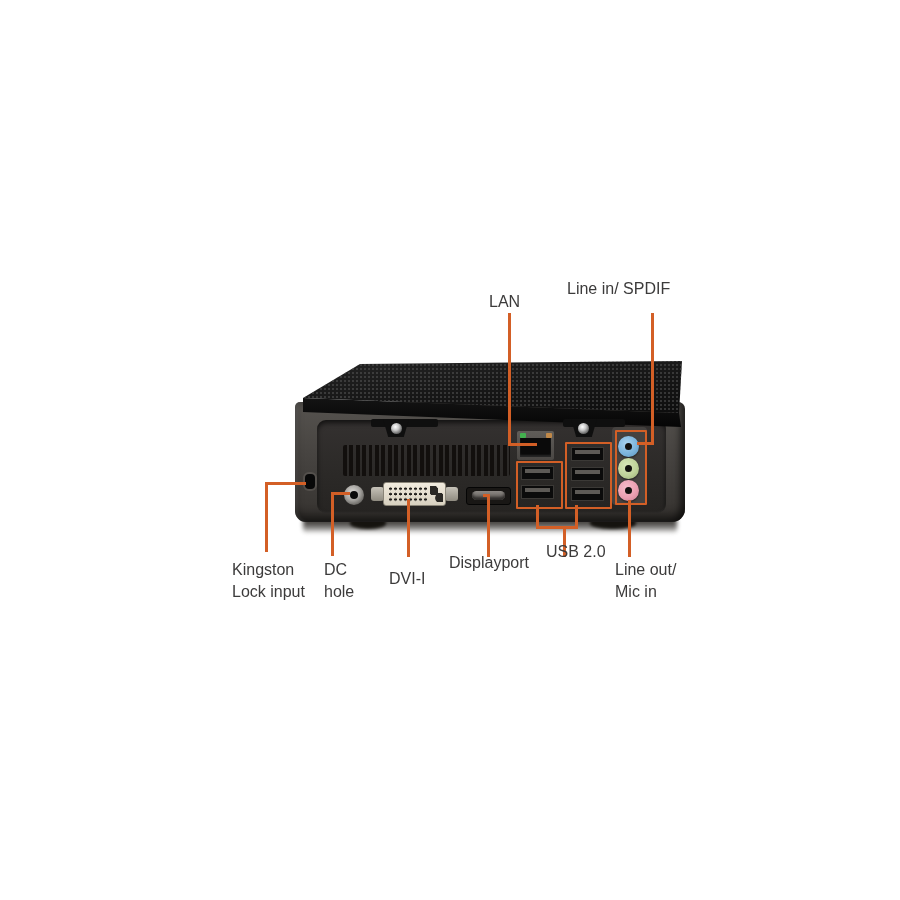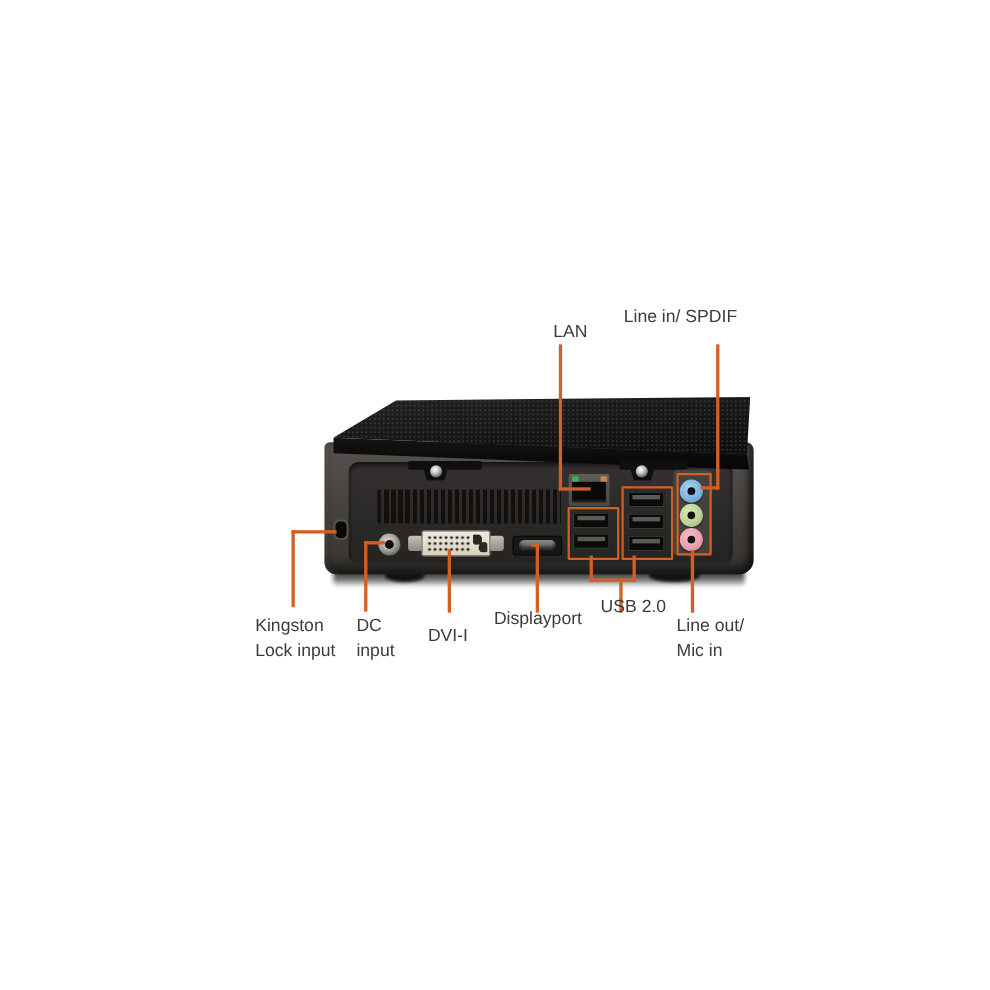--- a/index.html
+++ b/index.html
@@ -159,31 +159,31 @@
   <div class="lead" style="left:483px;top:494px;width:7px;height:3px;"></div>
   <div class="lead" style="left:487px;top:494px;width:3px;height:63px;"></div>
 
   <div class="lead" style="left:536px;top:505px;width:3px;height:24px;"></div>
   <div class="lead" style="left:575px;top:505px;width:3px;height:24px;"></div>
   <div class="lead" style="left:536px;top:526px;width:42px;height:3px;"></div>
   <div class="lead" style="left:563px;top:526px;width:3px;height:31px;"></div>
 
   <div class="lead" style="left:628px;top:500px;width:3px;height:57px;"></div>
 
-  <div class="lbl" style="left:489px;top:291px;margin-left:14px;">LAN</div>
+  <div class="lbl" style="left:489px;top:291px;">LAN</div>
   <div class="lbl" style="left:567px;top:278px;">Line in/ SPDIF</div>
 
   <div class="lbl" style="left:232px;top:559px;">
     <span>Kingston</span><br>
     <span>Lock input</span>
   </div>
 
   <div class="lbl" style="left:324px;top:559px;">
     <span>DC</span><br>
-    <span>input</span>
+    <span>hole</span>
   </div>
 
   <div class="lbl" style="left:389px;top:568px;">DVI-I</div>
   <div class="lbl" style="left:449px;top:552px;">Displayport</div>
   <div class="lbl" style="left:546px;top:541px;">USB 2.0</div>
 
   <div class="lbl" style="left:615px;top:559px;">
     <span>Line out/</span><br>
     <span>Mic in</span>
   </div>

